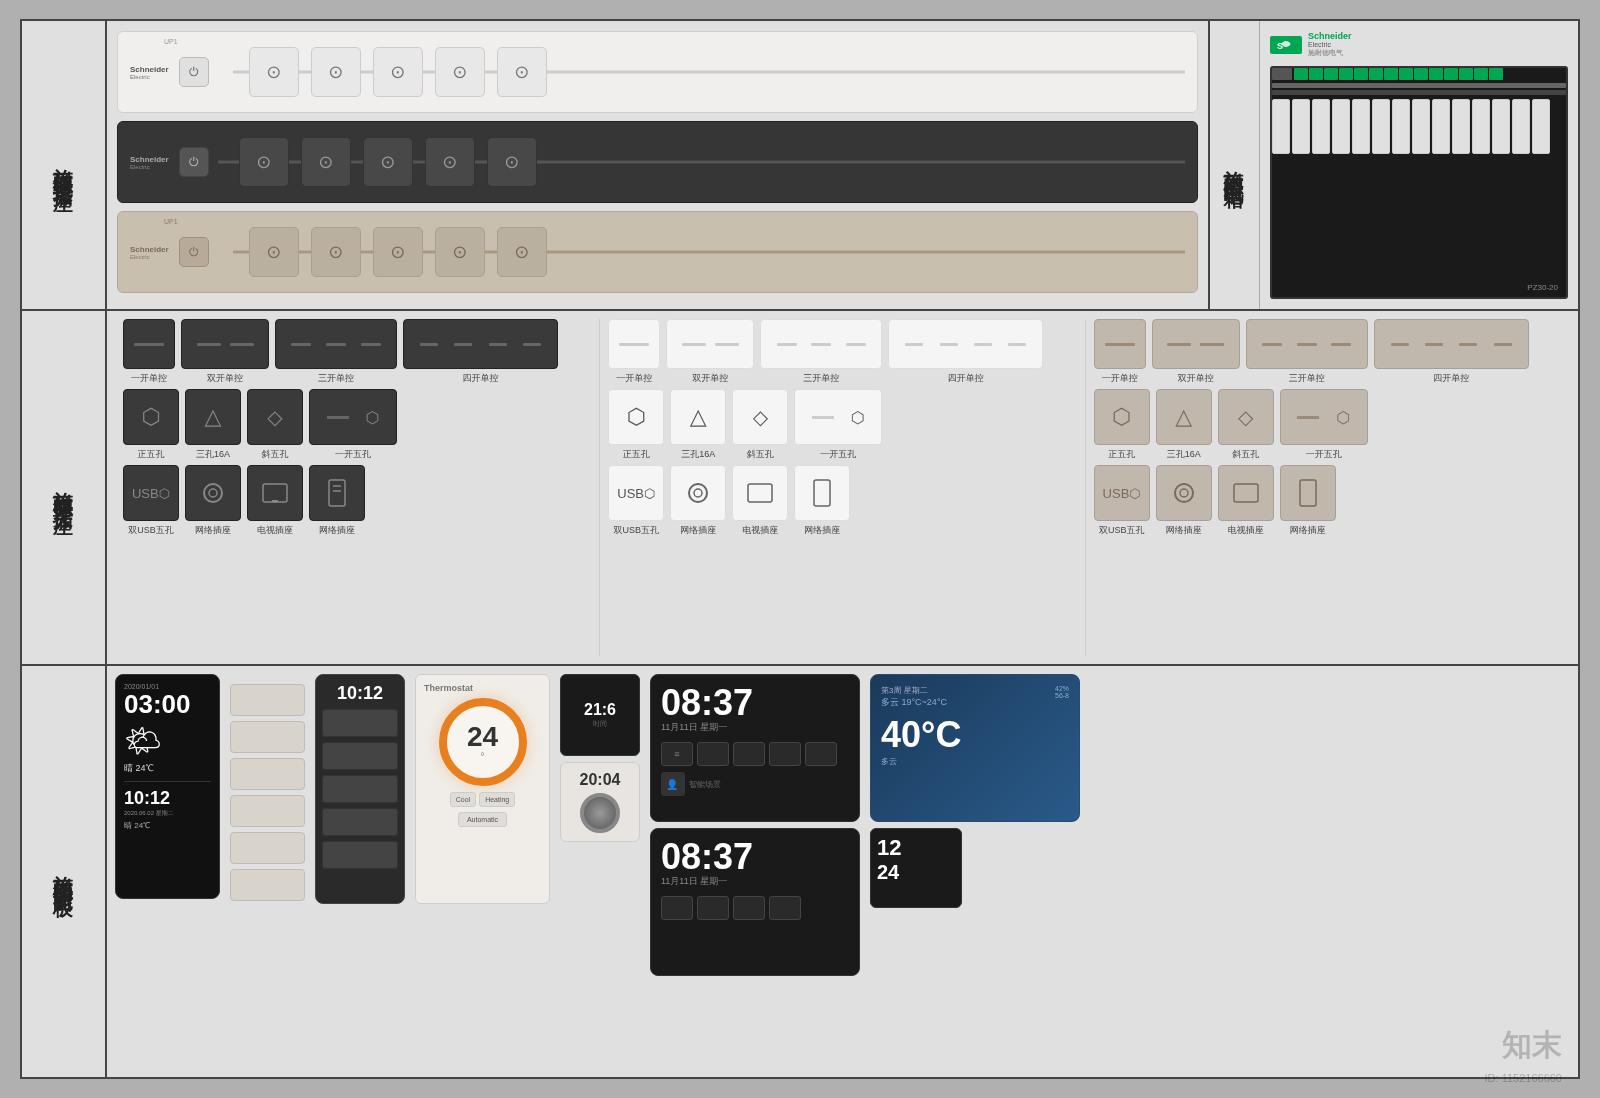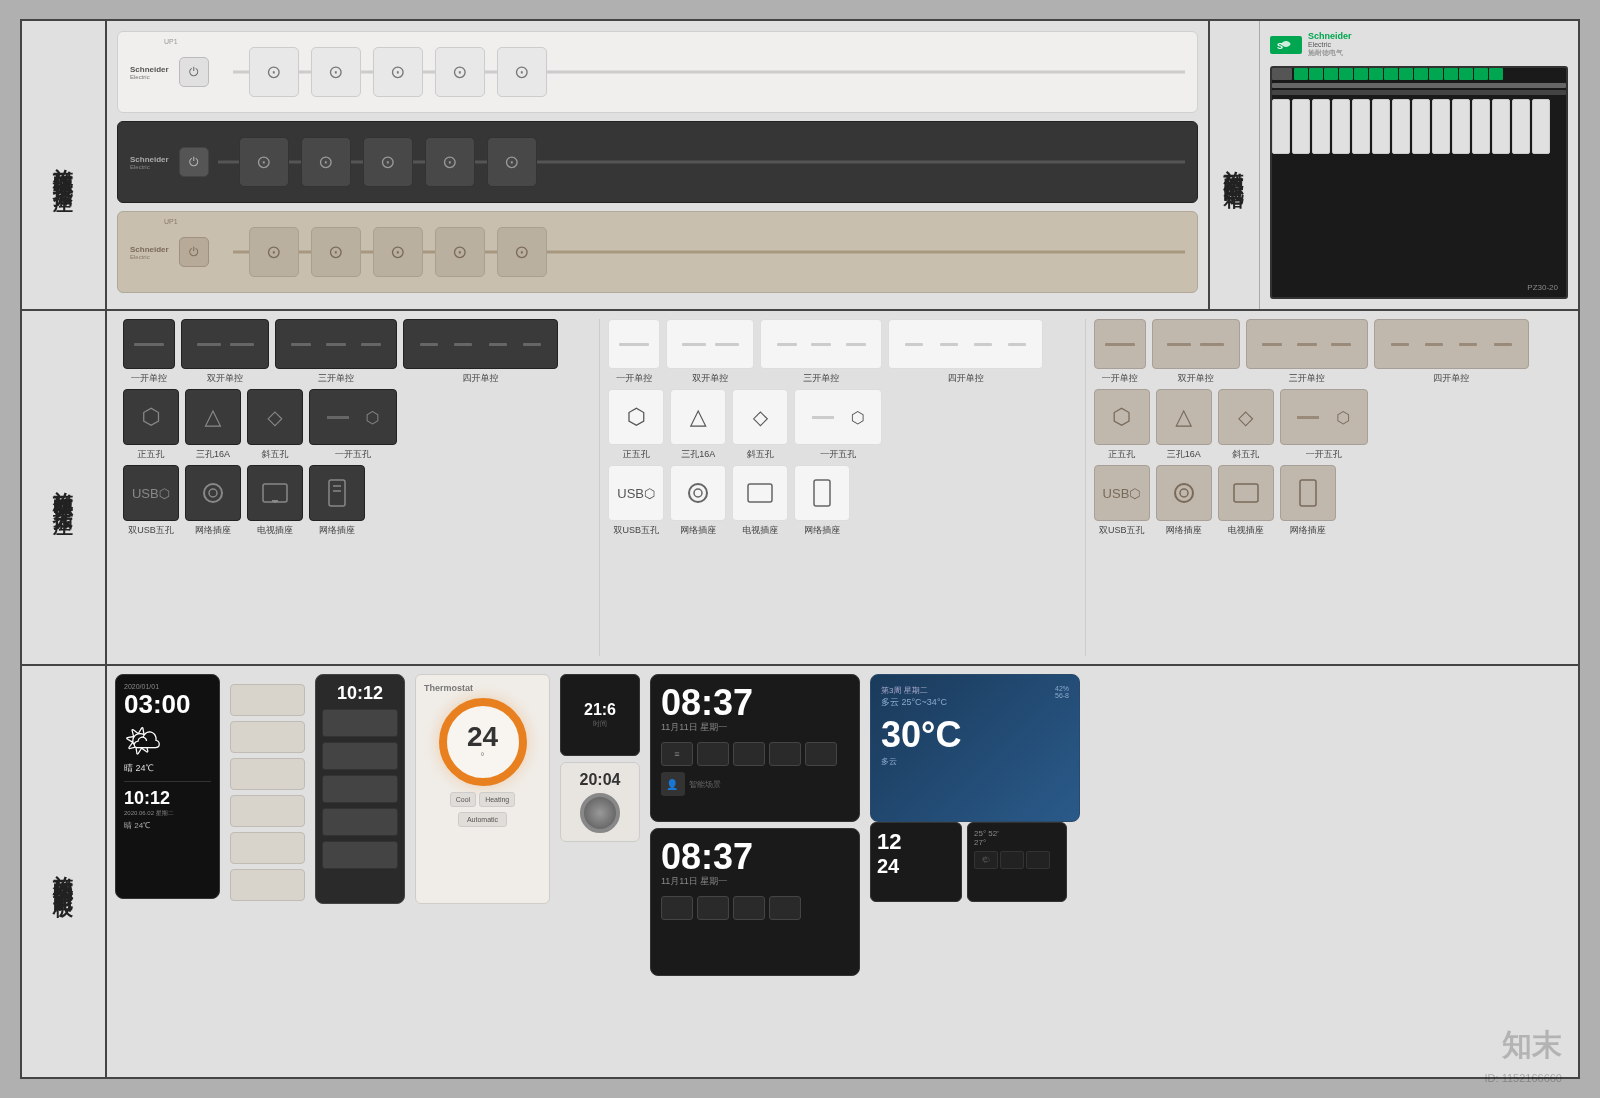--- a/index.html
+++ b/index.html
@@ -502,50 +502,41 @@
           <div style="font-size:9px; color:#888; margin-bottom:8px;">11月11日 星期一</div>
           <div style="display:flex; gap:4px; flex-wrap:wrap;">
             <div style="width:32px;height:24px;background:#2a2a2a;border-radius:3px;border:1px solid #444;"></div>
             <div style="width:32px;height:24px;background:#2a2a2a;border-radius:3px;border:1px solid #444;"></div>
             <div style="width:32px;height:24px;background:#2a2a2a;border-radius:3px;border:1px solid #444;"></div>
             <div style="width:32px;height:24px;background:#2a2a2a;border-radius:3px;border:1px solid #444;"></div>
           </div>
         </div>
       </div>
 
-      <div style="display:flex; flex-direction:column; flex-shrink:0;justify-content:space-between;">
+      <div style="display:flex; flex-direction:column; gap:6px; flex-shrink:0;justify-content:space-between;">
         <div style="width:210px; height:148px; background:linear-gradient(135deg, #1a3a5a, #2a5a8a); border-radius:8px; border:1px solid #2a4a6a; display:flex; flex-direction:column; padding:10px; color:white; position:relative; overflow:hidden;">
           <div style="display:flex; justify-content:space-between; align-items:flex-start;">
             <div>
               <div style="font-size:8px; color:#aac;">第3周 星期二</div>
-              <div style="font-size:9px; color:#88aacc;">多云 25°C~34°C</div>
+              <div style="font-size:9px; color:#88aacc;">多云 19°C~24°C</div>
             </div>
             <div style="font-size:7px; color:#88aacc; text-align:right;">
               <div>42%</div>
               <div>56-8</div>
             </div>
           </div>
-          <div style="font-size:36px; font-weight:bold; margin-top:5px;">30°C</div>
+          <div style="font-size:36px; font-weight:bold; margin-top:5px;">40°C</div>
           <div style="font-size:8px; color:#88aacc;">多云</div>
         </div>
 
         <div style="display:flex; gap:5px;">
           <div style="width:92px;height:80px;background:#1a1a1a;border-radius:6px;border:1px solid #333;display:flex;flex-direction:column;padding:6px;color:white;">
             <div style="font-size:22px; font-weight:bold;">12</div>
             <div style="font-size:20px; font-weight:bold;">24</div>
           </div>
-          <div style="width:100px;height:80px;background:#1a1a1a;border-radius:6px;border:1px solid #333;display:flex;flex-direction:column;padding:6px;color:white;">
-            <div style="font-size:8px; color:#888;">25° 52'</div>
-            <div style="font-size:8px; color:#888;">27°</div>
-            <div style="display:flex; gap:2px; margin-top:4px; flex-wrap:wrap;">
-              <div style="width:24px;height:18px;background:#222;border-radius:2px;border:1px solid #333;font-size:7px;color:#666;display:flex;align-items:center;justify-content:center;">🌤</div>
-              <div style="width:24px;height:18px;background:#222;border-radius:2px;border:1px solid #333;"></div>
-              <div style="width:24px;height:18px;background:#222;border-radius:2px;border:1px solid #333;"></div>
-            </div>
-          </div>
         </div>
       </div>
 
 
     </div>
 
   </div>
 
   <div style="position:absolute; bottom:32px; right:38px; font-size:30px; font-weight:bold; color:rgba(0,0,0,0.2); font-family:serif;">知末</div>
   <div style="position:absolute; bottom:14px; right:38px; font-size:11px; color:rgba(0,0,0,0.25);">ID: 1152166660</div>

